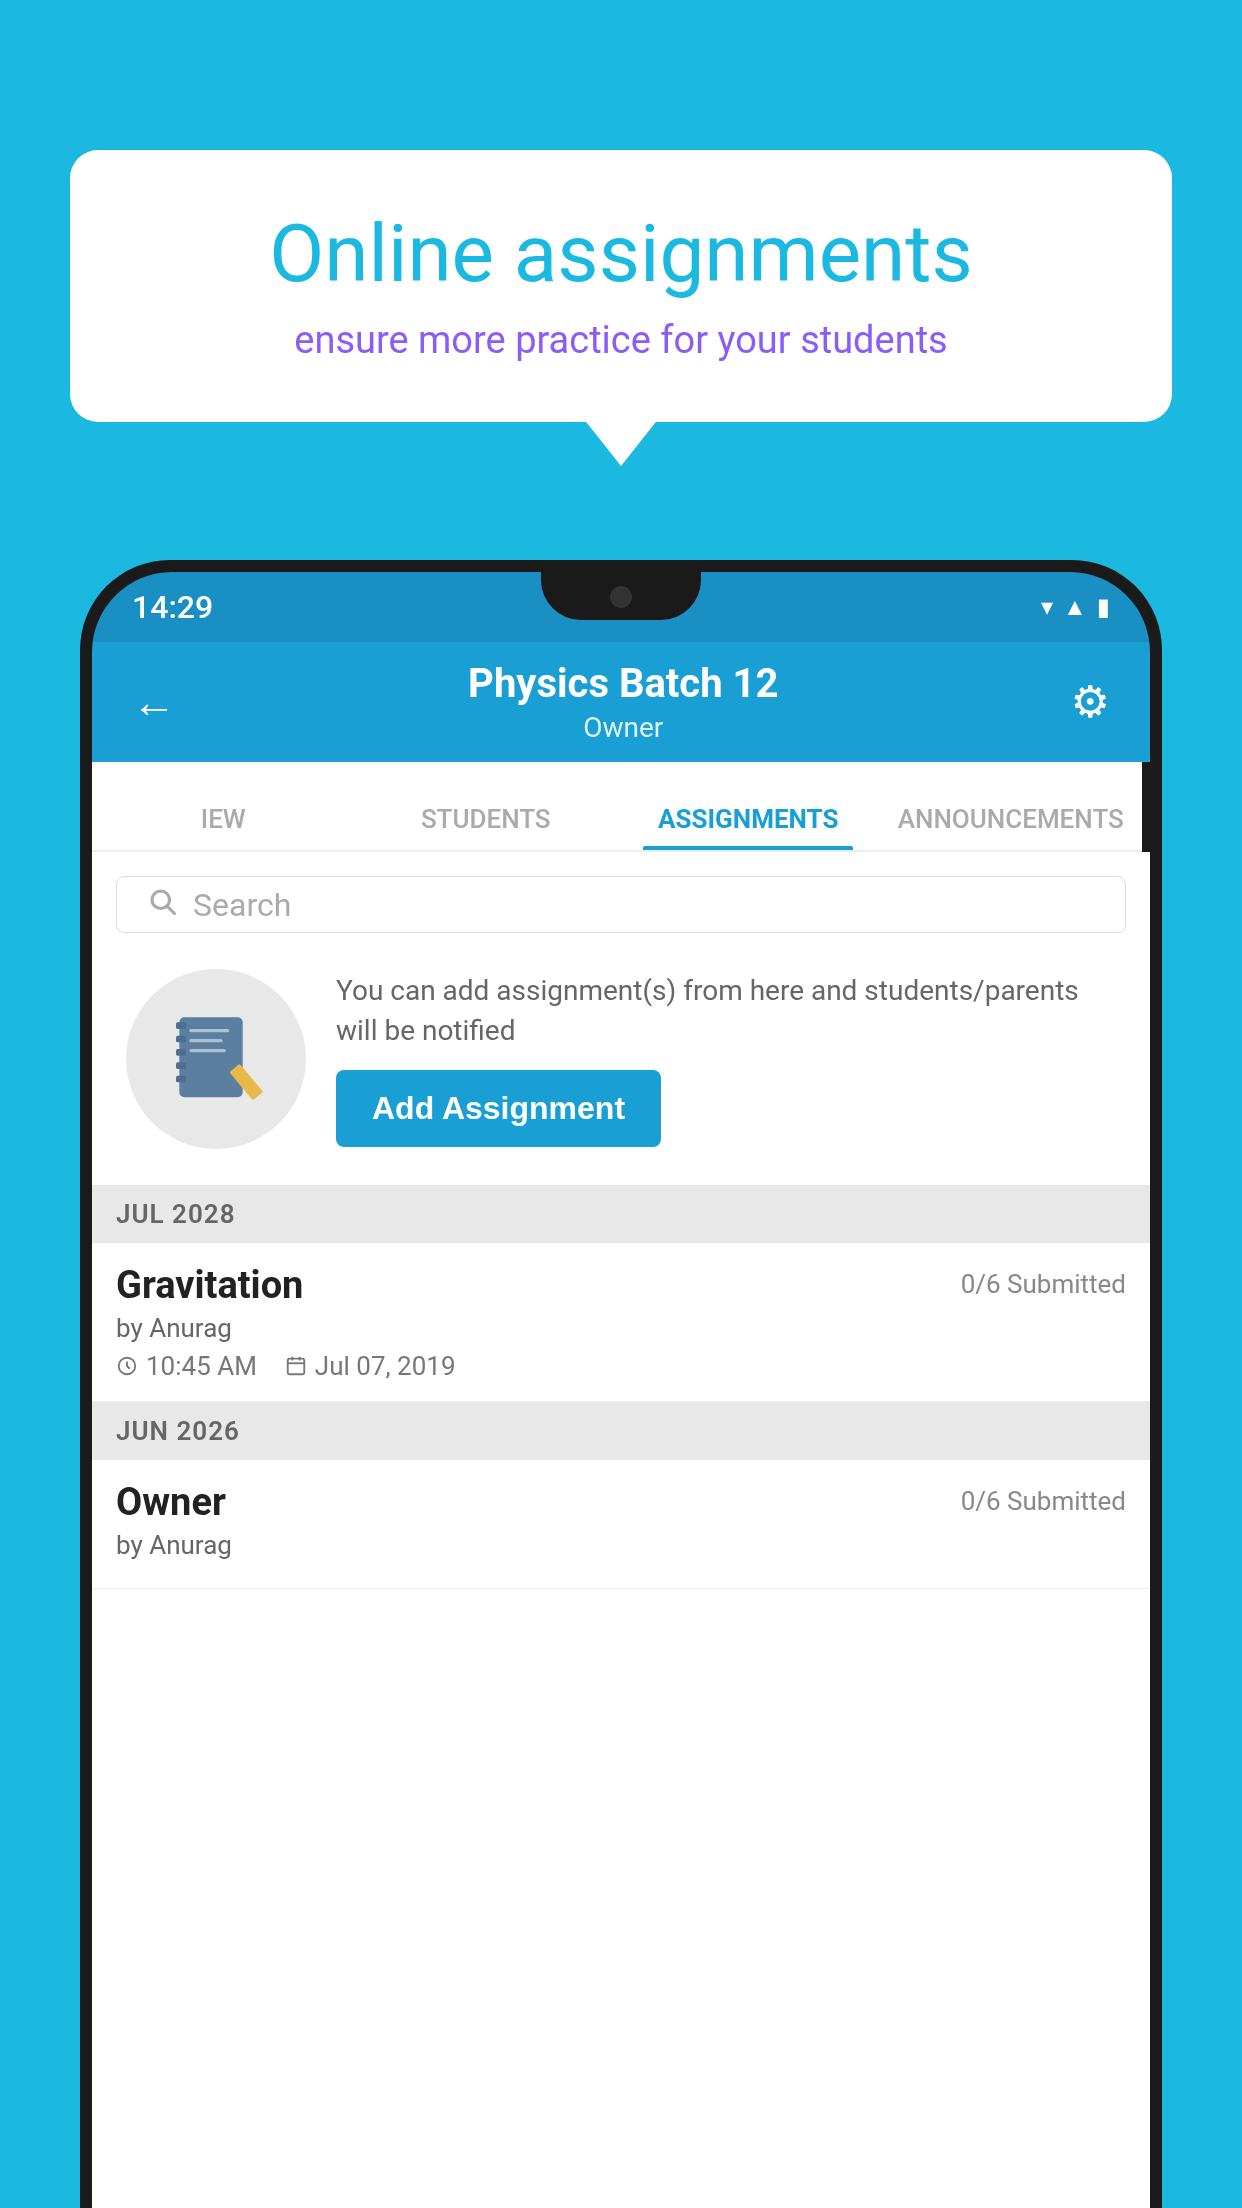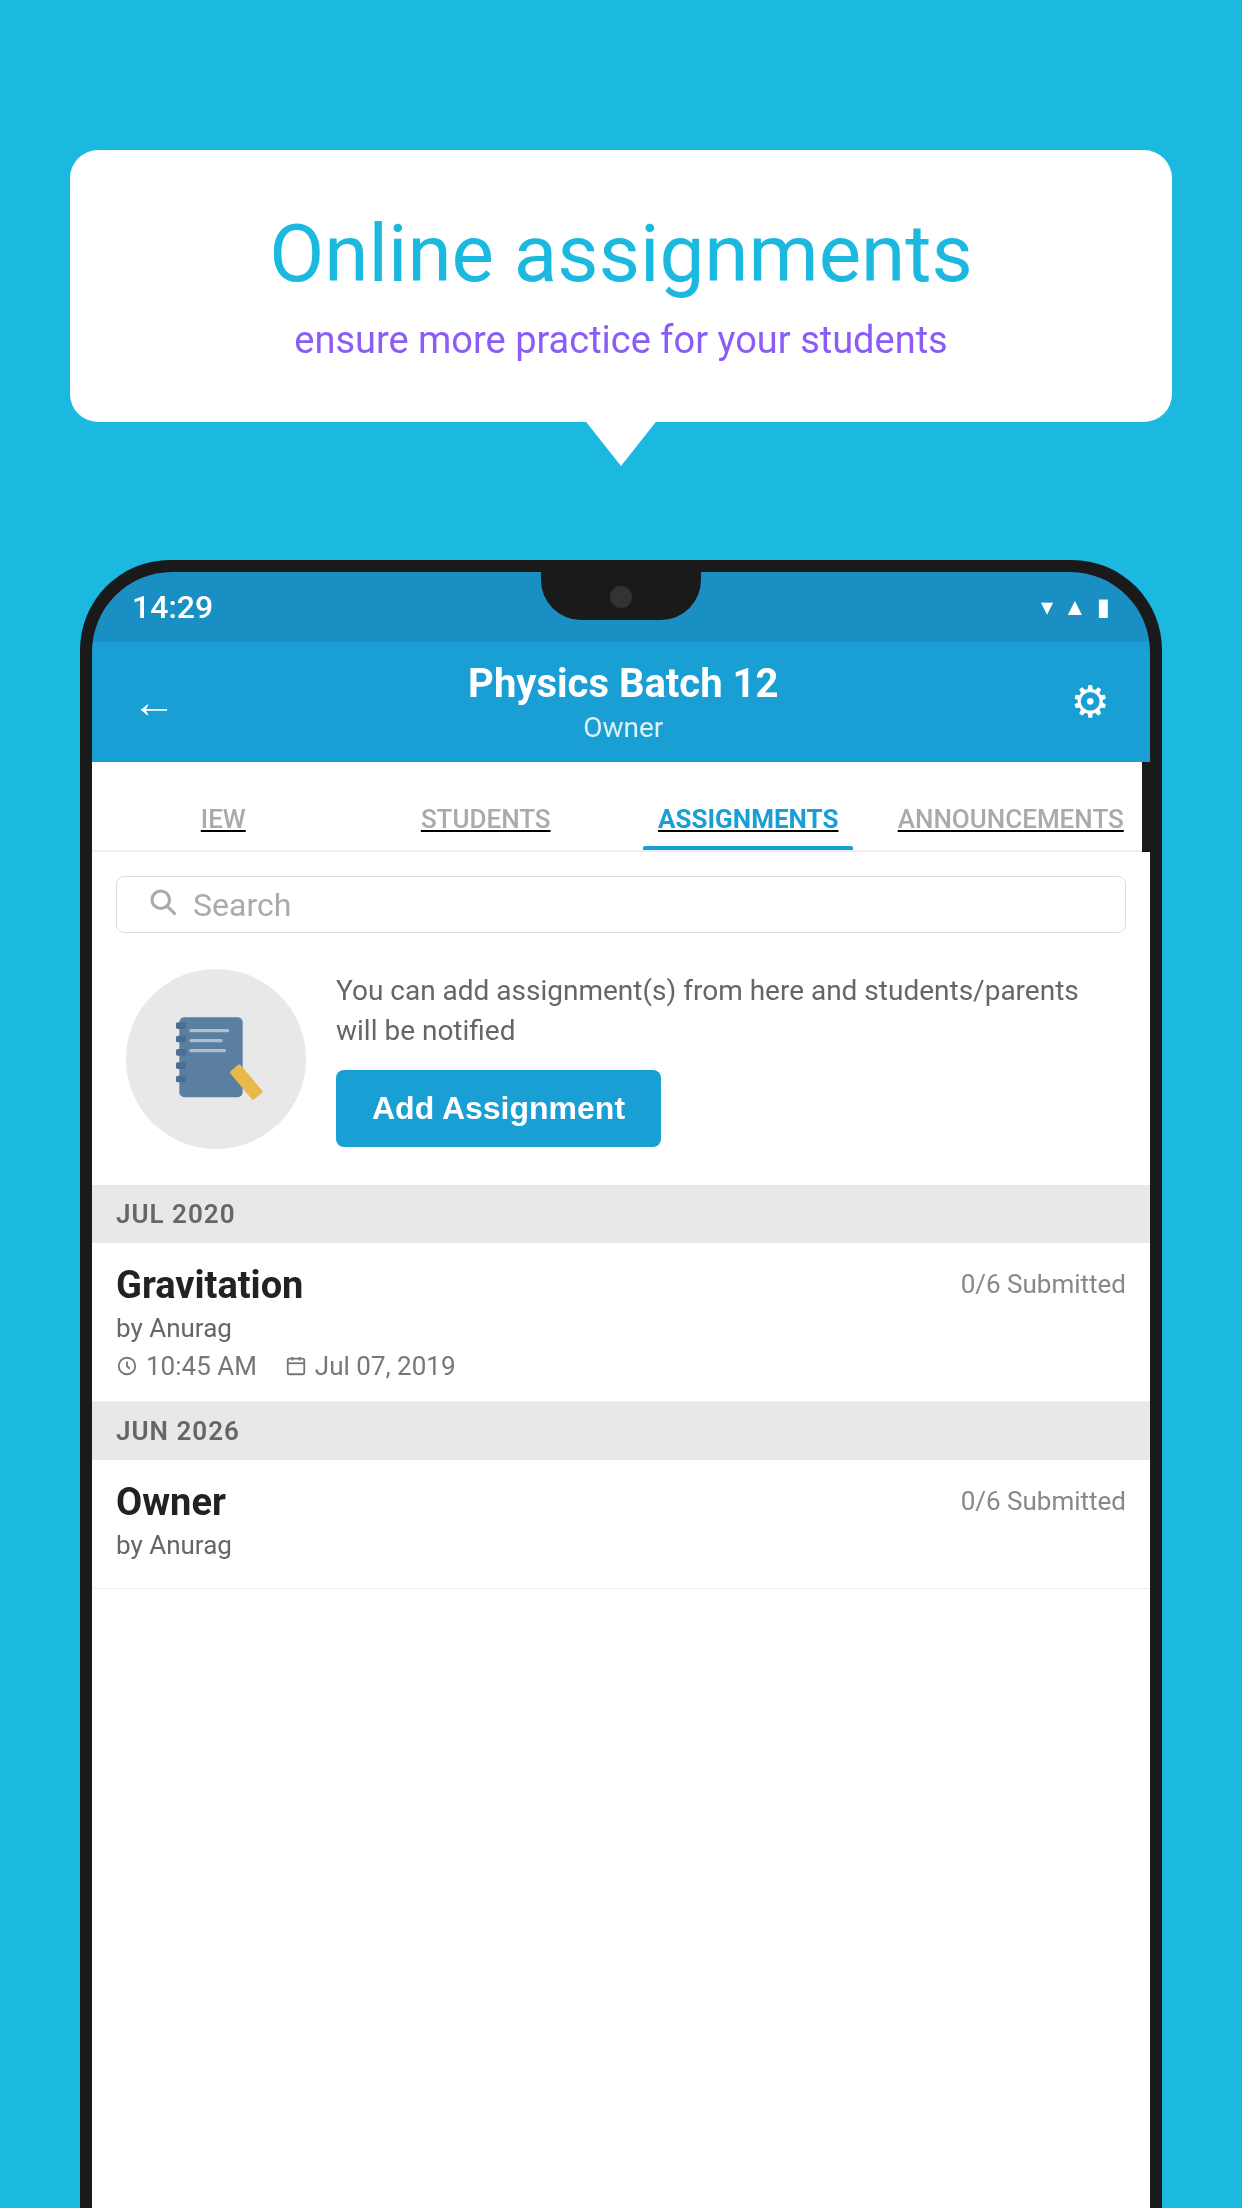--- a/index.html
+++ b/index.html
@@ -189,21 +189,20 @@
       top: 190px;
       left: 0;
       right: 8px;
       height: 90px;
       background: white;
       display: flex;
       align-items: flex-end;
       border-bottom: 2px solid #eee;
       z-index: 5;
       overflow: hidden;
-      text-decoration: underline;
     }
 
     .tab-item {
       flex: 1;
       text-align: center;
       padding-bottom: 16px;
       font-size: 26px;
       color: #aaa;
       font-weight: 500;
       cursor: pointer;
@@ -438,21 +437,21 @@
             <rect x="14" y="24" width="22" height="2" rx="1" fill="white" opacity="0.5"></rect>
             <rect x="38" y="38" width="8" height="22" rx="1" fill="#e8b84b" transform="rotate(-40 38 38)"></rect>
           </svg>
         </div>
         <div class="empty-state-right">
           <div class="empty-state-text">You can add assignment(s) from here and students/parents will be notified</div>
           <button class="add-assignment-btn">Add Assignment</button>
         </div>
       </div>
 
-      <div class="section-header">JUL 2020</div>
+      <div class="section-header">JUL 2028</div>
 
       <div class="assignment-item">
         <div class="assignment-row-top">
           <span class="assignment-name">Gravitation</span>
           <span class="assignment-submitted">0/6 Submitted</span>
         </div>
         <div class="assignment-by">by Anurag</div>
         <div class="meta-row">
           <div class="meta-item">
             <svg width="22" height="22" viewBox="0 0 24 24" fill="none" stroke="#777" stroke-width="2">

